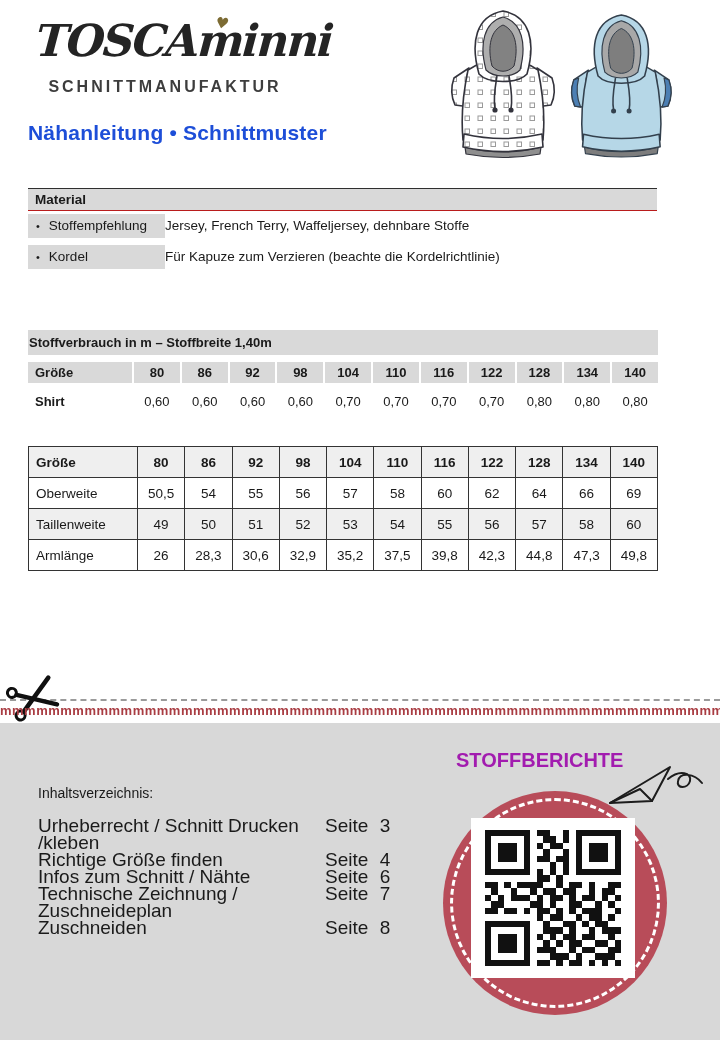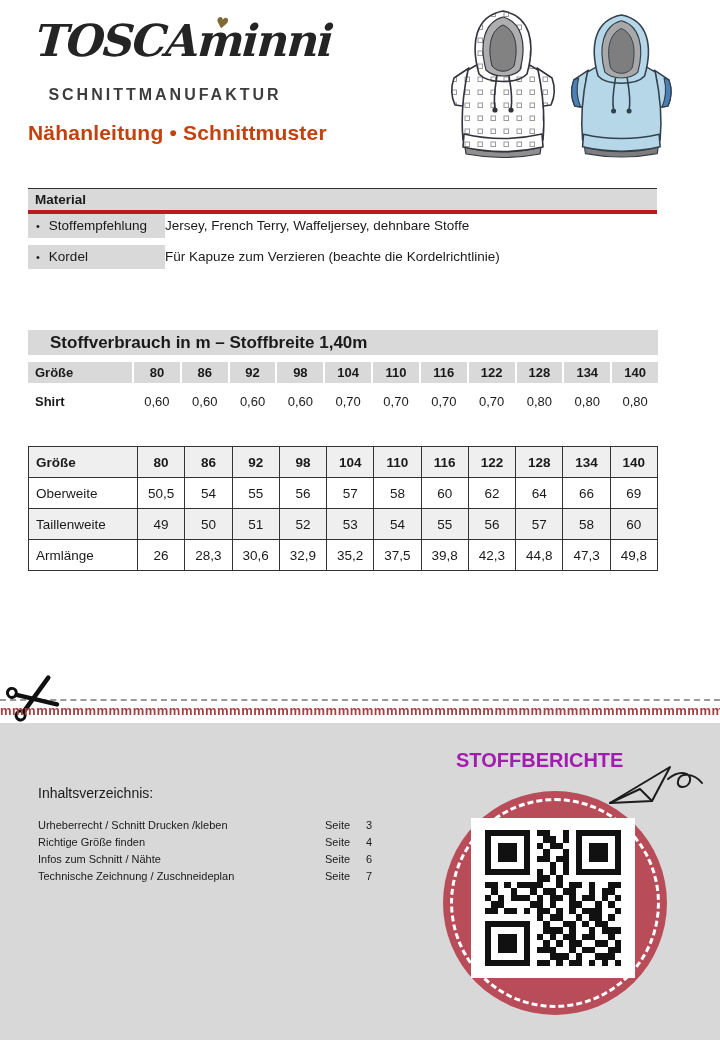--- a/index.html
+++ b/index.html
@@ -16,50 +16,50 @@
     position:relative;display:block;
     font-family:"DejaVu Serif",serif;font-style:italic;font-weight:700;
     font-size:44px;line-height:58px;letter-spacing:-2px;color:#242424;
     transform:skewX(-4deg);
   }
   .brand-heart{
     position:absolute;left:178px;top:4px;font-size:15px;line-height:15px;
     font-style:normal;transform:rotate(8deg);
   }
   .brand-tagline{
-    display:block;margin-top:16px;
+    display:block;margin-top:8px;
     font-size:16px;font-weight:600;letter-spacing:3px;color:#3d3d3d;
   }
   .page-title{
     position:absolute;left:28px;top:121px;
-    font-size:21px;font-weight:700;letter-spacing:.2px;color:#c2410c;
+    font-size:21px;font-weight:700;letter-spacing:.2px;color:#1d4ed8;
   }
   .hoodies{position:absolute;left:442px;top:0px;width:240px;height:170px;}
 
   
   .material-header{
     position:absolute;left:28px;top:188px;width:622px;height:21px;
-    background:#d9d9d9;border-top:1px solid #2f2f2f;border-bottom:4px solid #b91c1c;
+    background:#d9d9d9;border-top:1px solid #2f2f2f;border-bottom:1px solid #b91c1c;
     font-size:13.5px;font-weight:700;line-height:21px;padding-left:7px;
   }
   .material-row{position:absolute;left:28px;width:630px;height:24px;display:flex;}
   .material-row.r0{top:214px;}
   .material-row.r1{top:245px;}
   .material-label{
     width:129px;background:#d9d9d9;font-size:13.5px;line-height:24px;
     padding-left:8px;display:flex;gap:9px;align-items:center;
   }
   .material-bullet{font-size:11px;}
   .material-value{font-size:13.5px;line-height:24px;}
 
   
   .fabric{position:absolute;left:28px;top:330px;width:630px;}
   .fabric-header{
     background:#d9d9d9;height:25px;line-height:25px;
-    font-size:17px;font-weight:700;padding-left:22px;
+    font-size:13px;font-weight:700;padding-left:1px;
   }
   .fabric-grid{display:grid;grid-template-columns:104px repeat(11,1fr);column-gap:2px;}
   .fabric-grid.sizes{margin-top:7px;}
   .fabric-grid.sizes > div{background:#d9d9d9;font-weight:700;}
   .fabric-grid.values{margin-top:8px;}
   .fabric-grid > div{
     height:21px;line-height:21px;font-size:13px;text-align:center;
   }
   .fabric-grid > div.lbl{text-align:left;padding-left:7px;font-weight:700;}
 
@@ -79,21 +79,21 @@
   .m-line{
     position:absolute;left:0;top:702px;width:720px;height:17px;overflow:hidden;
     white-space:nowrap;font-size:13px;font-weight:700;letter-spacing:.5px;
     line-height:17px;
   }
 
   
   .footer{position:absolute;left:0;top:723px;width:720px;height:317px;background:#d8d8d8;}
   .toc-heading{position:absolute;left:38px;top:62px;font-size:14px;font-weight:400;}
   .toc{position:absolute;left:38px;top:94px;width:360px;}
-  .toc-item{display:flex;font-size:11px;line-height:17px;}
+  .toc-item{display:flex;font-size:19px;line-height:17px;}
   .toc-item .t{flex:0 0 287px;}
   .toc-item .s{}
   .toc-item .pg{display:inline-block;width:16px;text-align:right;margin-left:6px;}
   .stoffberichte-title{position:absolute;left:456px;top:26px;font-size:20px;font-weight:700;color:#a21caf;}
   .plane{position:absolute;left:606px;top:34px;width:100px;height:58px;}
   .qr-circle{position:absolute;left:443px;top:68px;width:224px;height:224px;border-radius:50%;}
   .qr-circle .stitch{position:absolute;left:7px;top:7px;right:7px;bottom:7px;border:3px dashed #fff;border-radius:50%;}
   .qr-box{
     position:absolute;left:28px;top:27px;width:164px;height:160px;background:#fff;
     display:flex;align-items:center;justify-content:center;
@@ -289,20 +289,24 @@
           <span class="s">Seite<span class="pg">4</span></span>
         </div>
         <div class="toc-item">
           <span class="t">Infos zum Schnitt / Nähte</span>
           <span class="s">Seite<span class="pg">6</span></span>
         </div>
         <div class="toc-item">
           <span class="t">Technische Zeichnung / Zuschneideplan</span>
           <span class="s">Seite<span class="pg">7</span></span>
         </div>
+        <div class="toc-item">
+          <span class="t">Zuschneiden</span>
+          <span class="s">Seite<span class="pg">8</span></span>
+        </div>
       </div>
 
     <div class="stoffberichte-title">STOFFBERICHTE</div>
     <svg class="plane" viewBox="0 0 100 58">
       <g stroke="#1c1c1c" stroke-width="2" fill="none" stroke-linecap="round" stroke-linejoin="round">
         <path d="M4 46 L64 10 L46 44 Z"></path>
         <path d="M4 46 L34 32 L46 44"></path>
         <path d="M62 22 C74 12 86 16 84 24 C82 32 70 32 72 24 C74 15 88 16 96 26"></path>
       </g>
     </svg>

